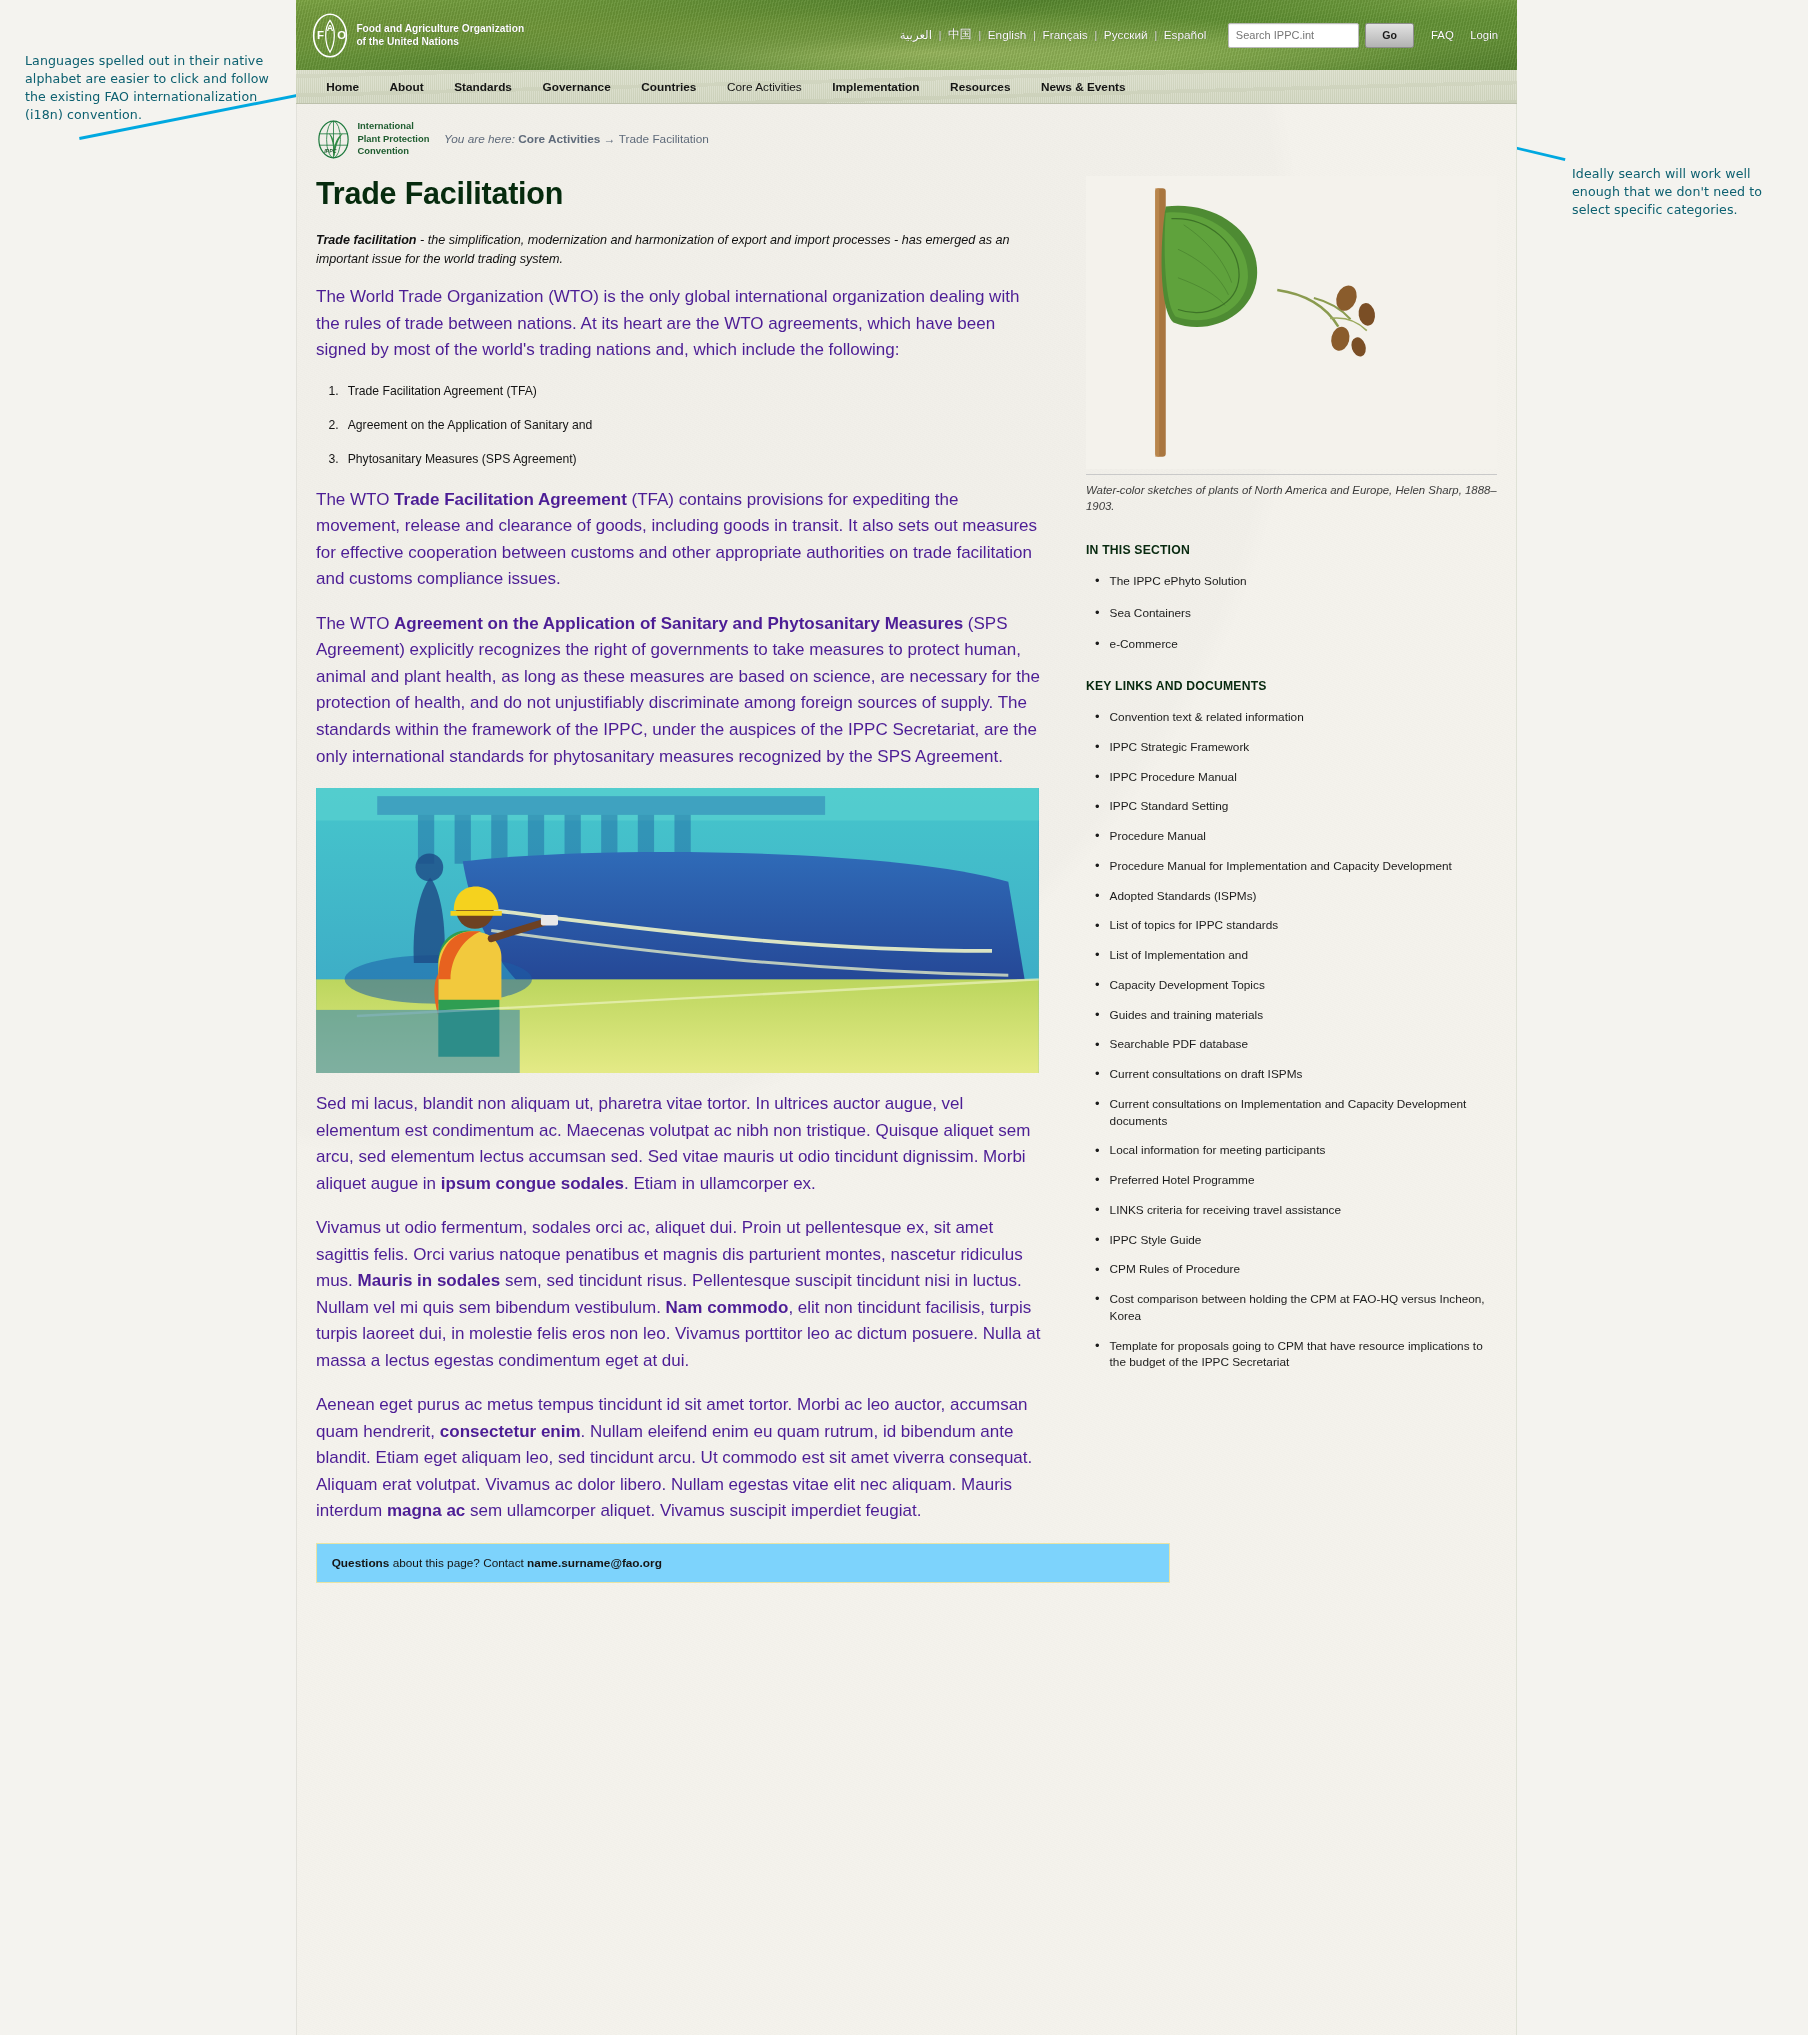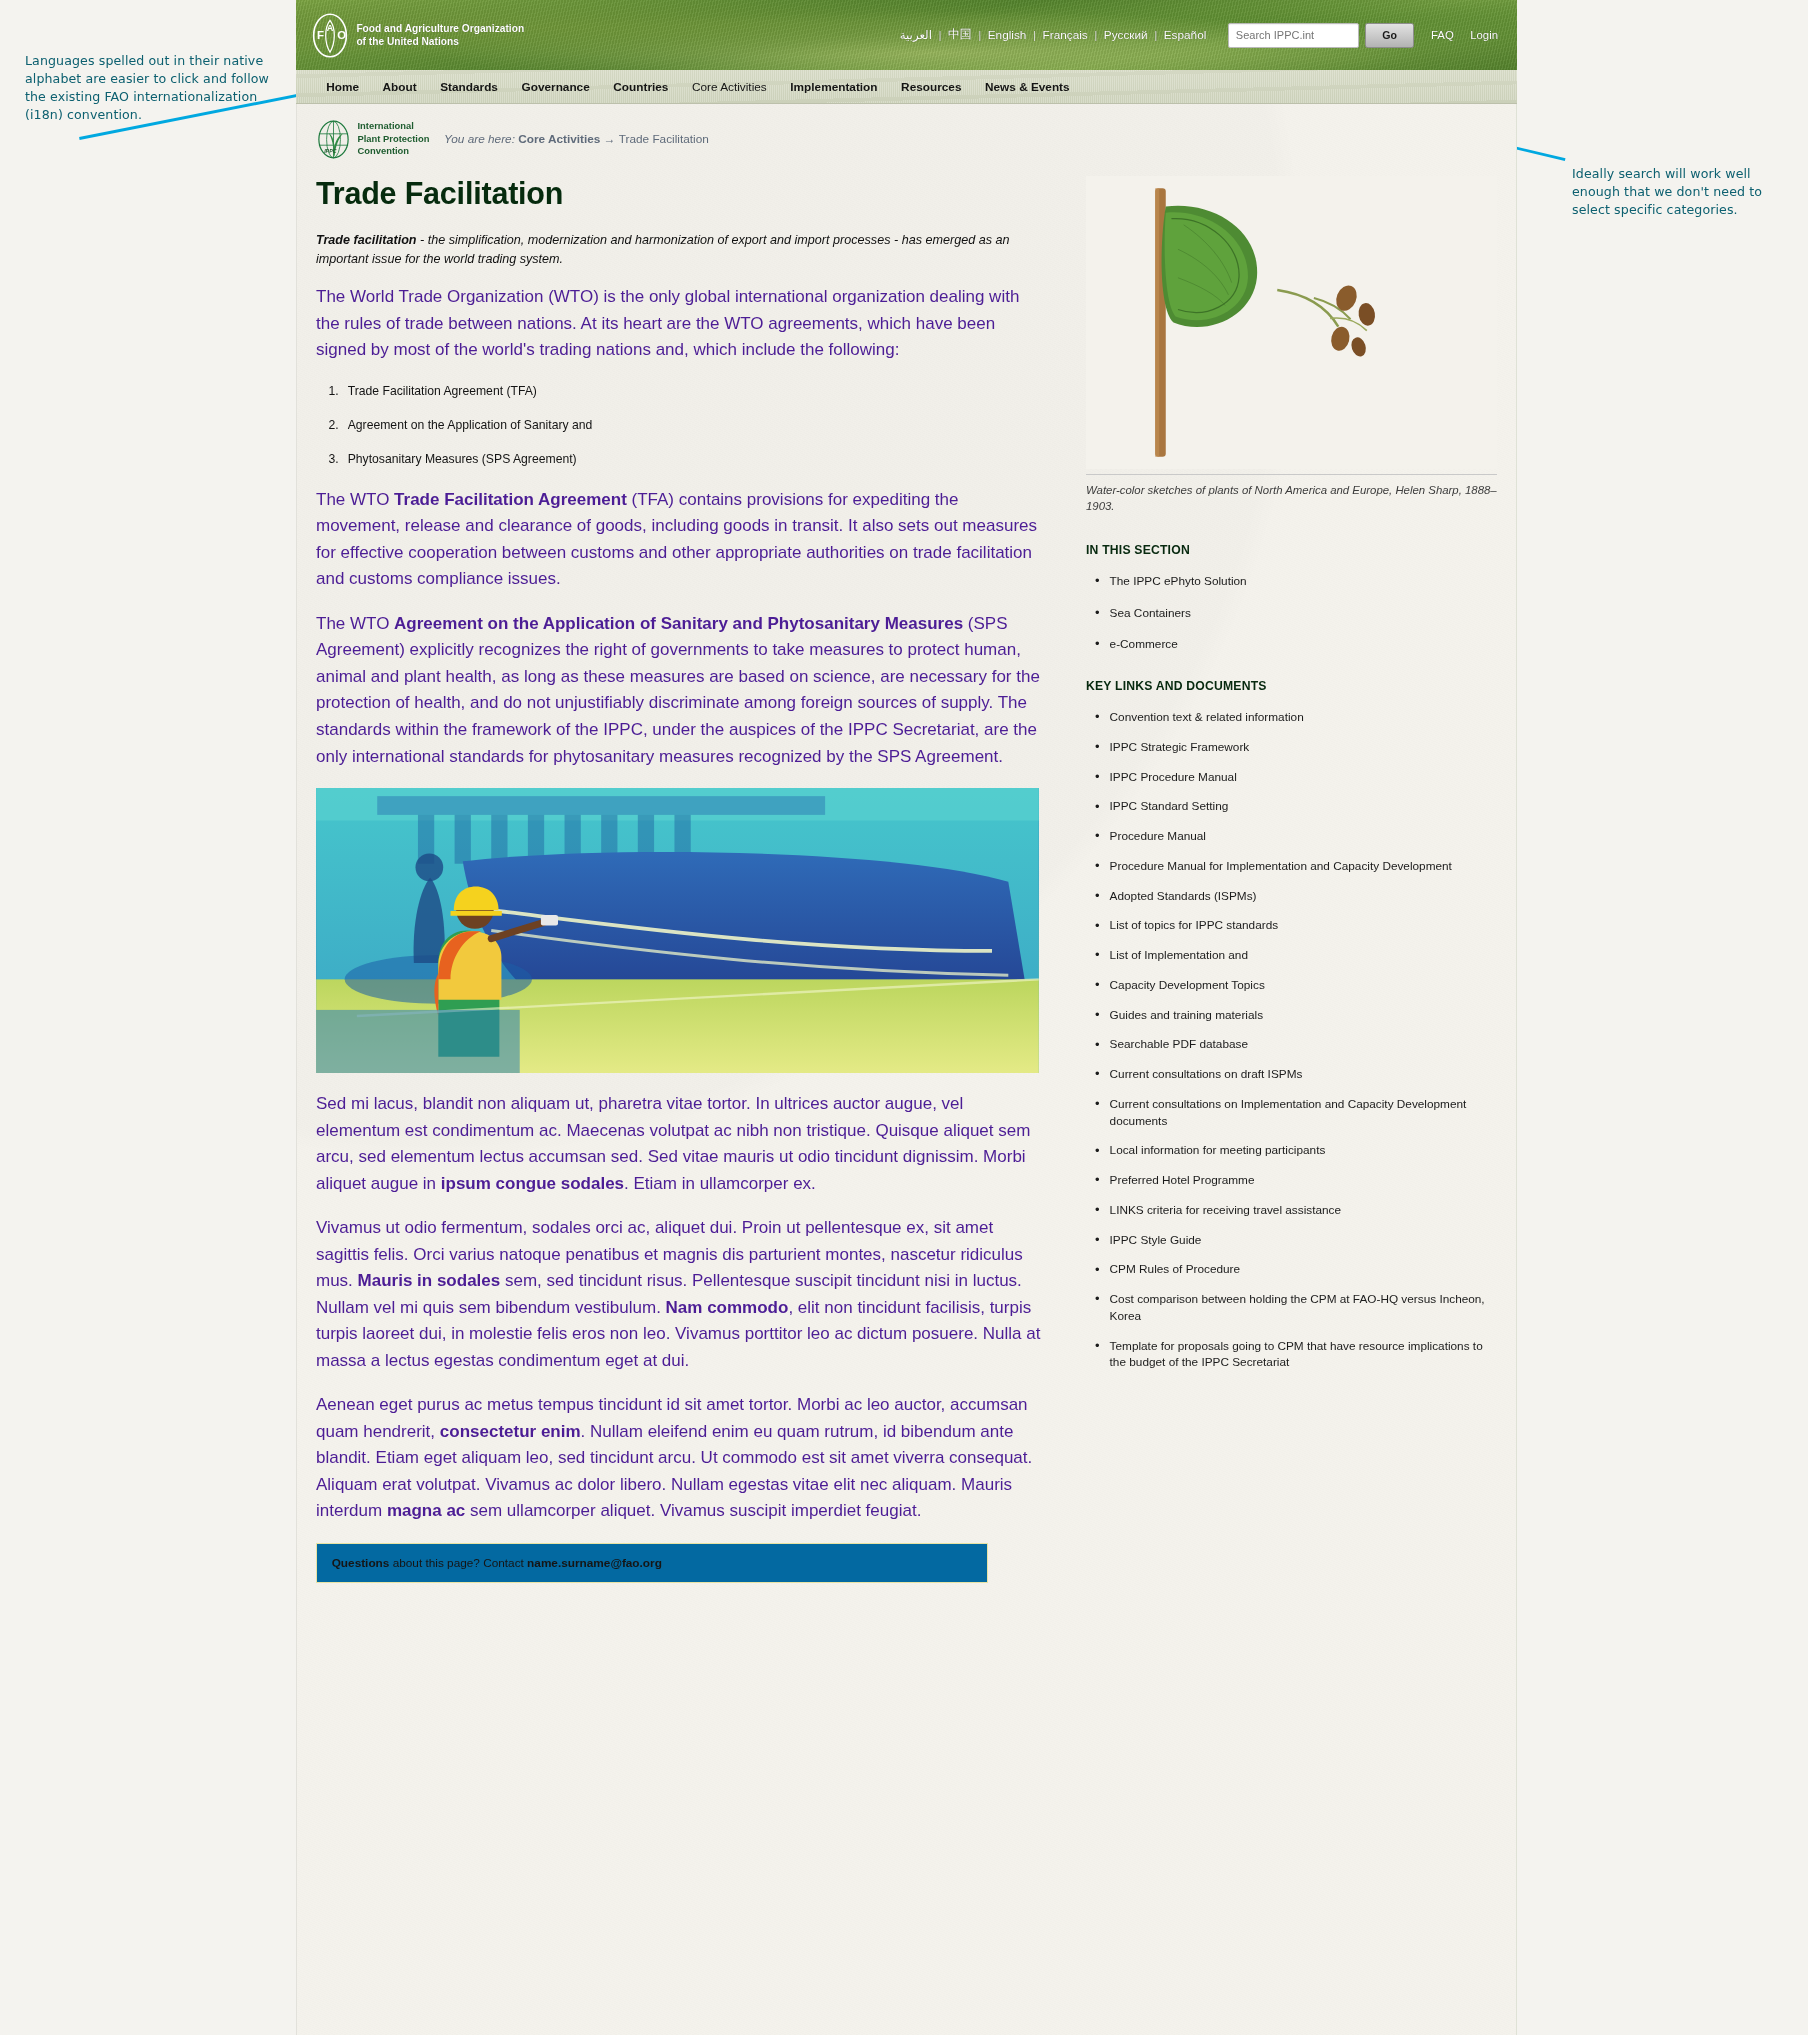--- a/index.html
+++ b/index.html
@@ -81,21 +81,21 @@
   .head-links { display:flex; gap:16.3px; margin-left:17px; position:relative; z-index:2;}
   .head-links a { color:#fff; font-size:11.4px; text-decoration:none; text-shadow:0 0.4px 0.8px rgba(0,0,0,.55);}
 
   
   .nav-band {
     height: 34px;
     background: linear-gradient(#d8dcc7, #cfd4bd);
     border-bottom: 0.4px solid #bcc0ab;
     display:flex; align-items:center;
     padding-left: 20.4px;
-    gap: 4px;
+    gap: 11px;
     position:relative;
   }
   .nav-band::after{
     content:"";position:absolute;inset:0;
     background:repeating-linear-gradient(87deg, rgba(255,255,255,.18) 0 0.8px, rgba(0,0,0,.02) 0.8px 2px);
     pointer-events:none;
   }
   .nav-item {
     font-size:11.8px; font-weight:700; color:#141414;
     padding: 0 9.8px; text-decoration:none; white-space:nowrap;
@@ -148,25 +148,25 @@
   ol.agreements { margin: 4.1px 0 19px 26px; }
   ol.agreements li { font-size:12.2px; color:#141414; line-height:1.5; margin-bottom:15.5px; padding-left:5.7px;}
 
   .photo-ship {
     width: 723px; height: 285px; margin: 7.3px 0 18px 0;
     position:relative; overflow:hidden;
     background: linear-gradient(168deg,#39c2cf 0%, #2f7fb5 28%, #2f5fa8 55%, #cfe05e 86%, #e2ea7a 100%);
   }
   .contact-note {
     margin-top: 14px;
-    background:#0369a1;
+    background:#7dd3fc;
     border:0.4px solid #e8e3a4;
     padding: 12.2px 14.7px;
     font-size:11.8px; color:#151515;
-    width: 672px;
+    width: 854px;
   }
   .contact-note b { font-weight:700; }
 
   
   .side-photo {
     width: 411px; height: 293px;
     position:relative; overflow:hidden;
     background: #f4f2ec;
   }
   .side-rule { width:411px; height:1.2px; background:#c9c9c9; margin: 4.9px 0 6.5px 0;}

